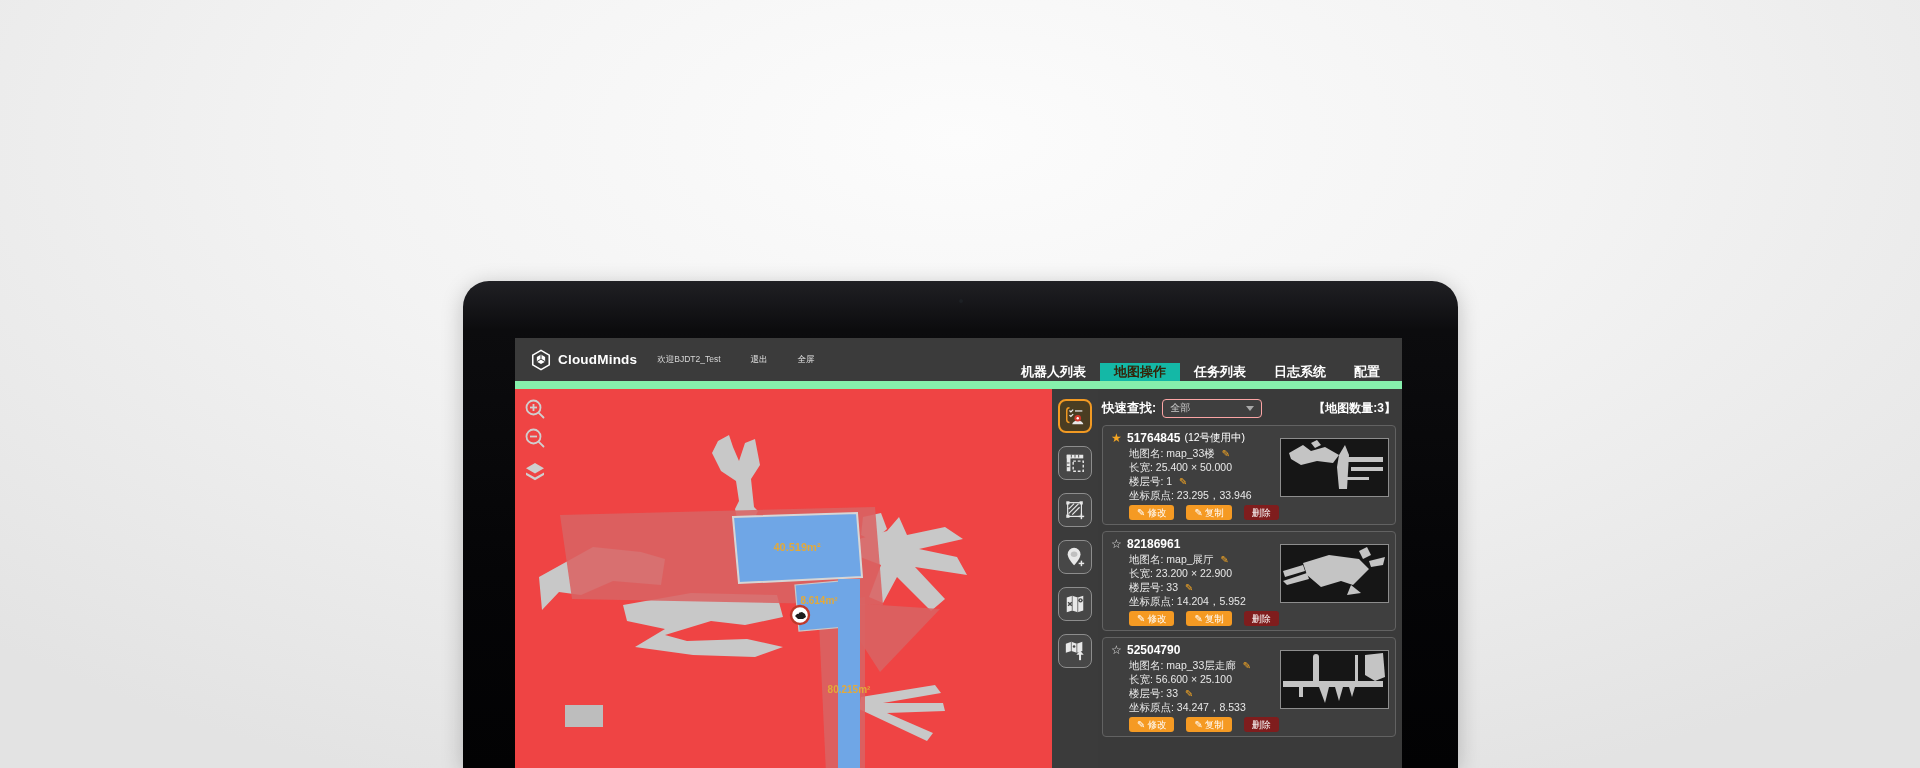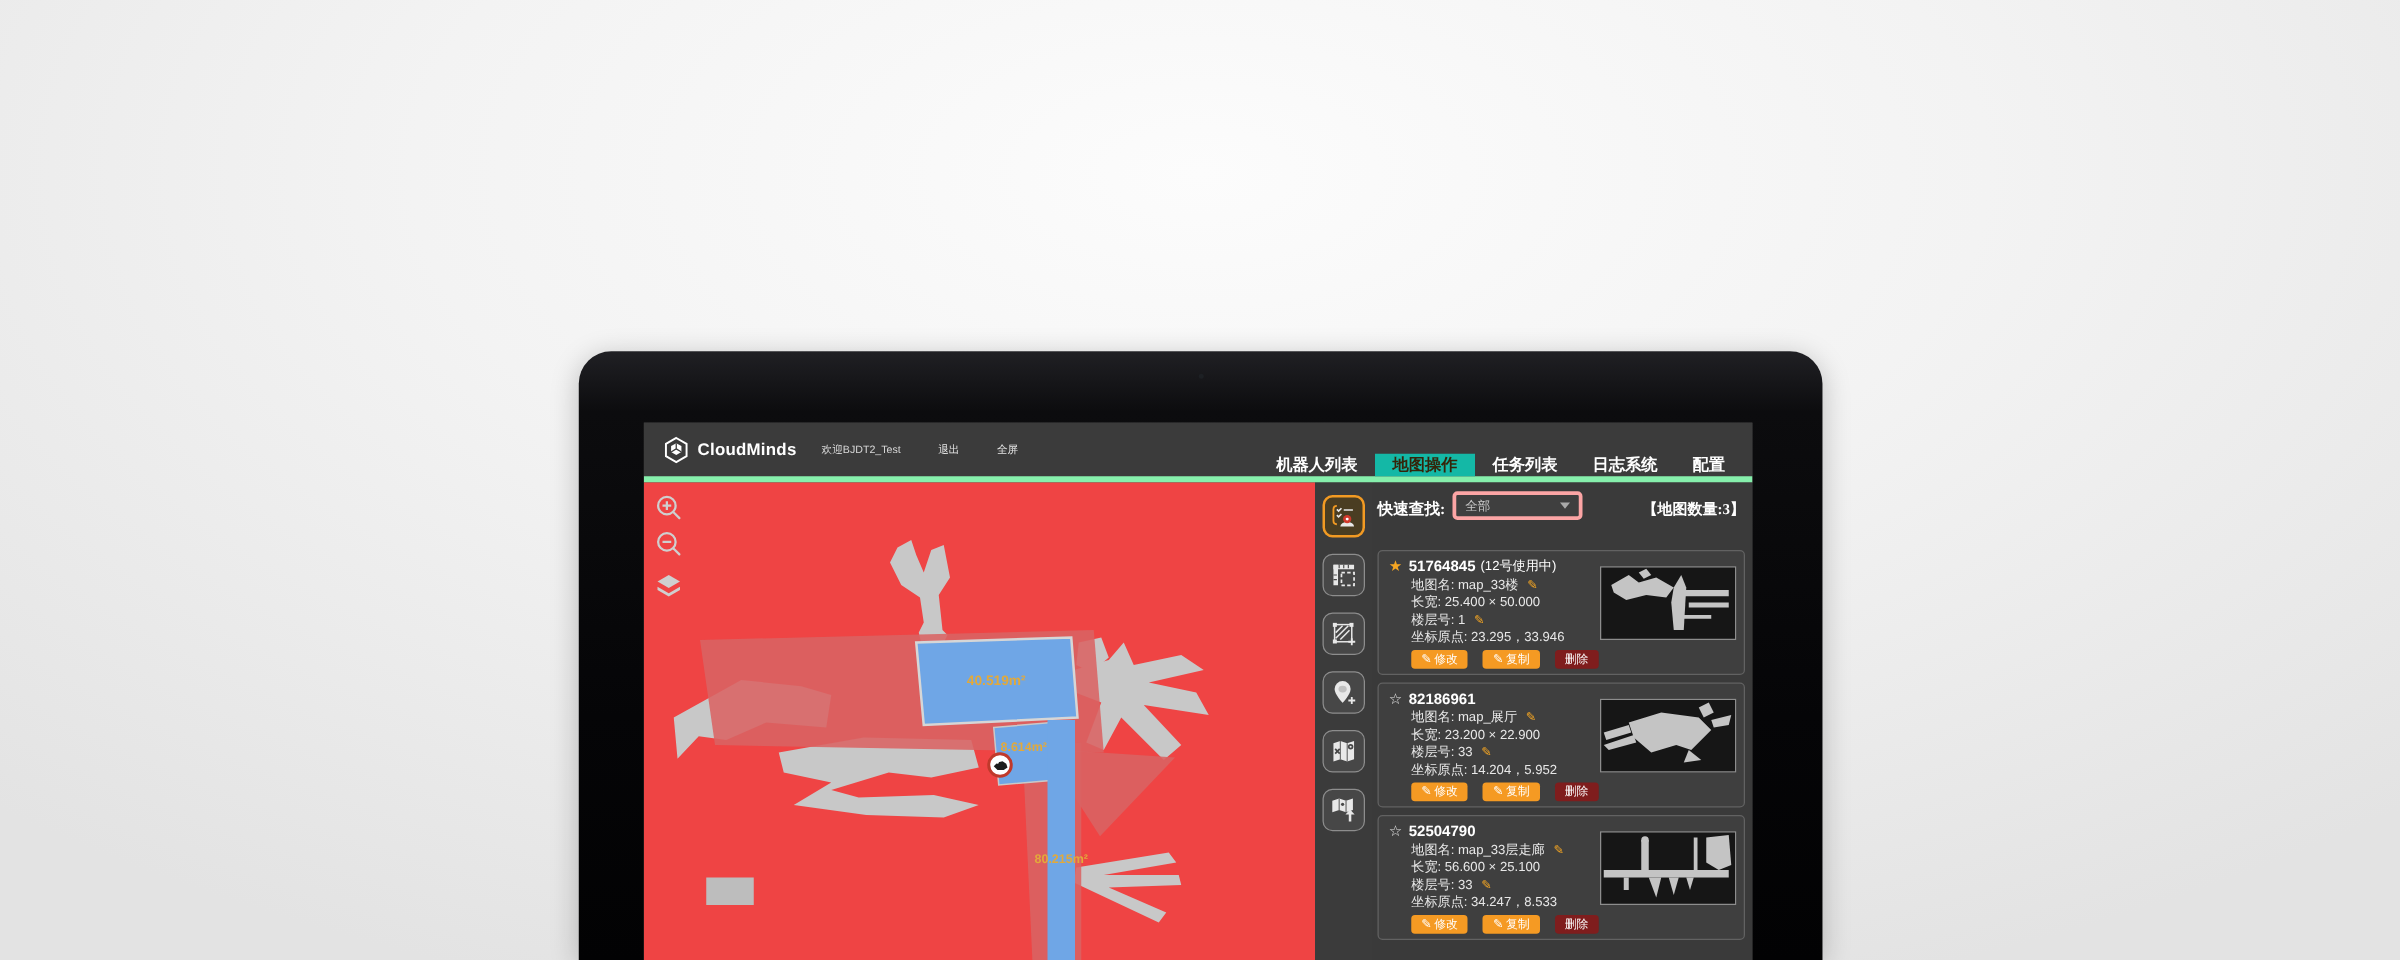--- a/index.html
+++ b/index.html
@@ -7,21 +7,21 @@
   body{background:radial-gradient(ellipse 1400px 700px at 50% 18%, #fcfcfc 0%, #f3f3f3 45%, #e3e3e3 100%);}
 
   
   .laptop{position:absolute;left:463px;top:281px;width:995px;height:487px;
     background:linear-gradient(180deg,#202024 0%,#0c0c0e 10%,#050507 60%,#020203 100%);
     border-radius:26px 26px 0 0;box-shadow:0 4px 22px rgba(0,0,0,.22);}
   .webcam{position:absolute;left:50%;top:18px;width:4px;height:4px;margin-left:-2px;border-radius:50%;background:#1d2024;}
   .screen{position:absolute;left:52px;top:57px;width:887px;height:430px;background:#3a3a3a;overflow:hidden;}
 
   
-  .navbar{height:43px;background:#3b3b3b;border-bottom:5px solid #86efac;display:flex;align-items:center;}
+  .navbar{height:43px;background:#3b3b3b;border-bottom:8px solid #86efac;display:flex;align-items:center;}
   .logo-wrap{display:flex;align-items:center;gap:6px;padding-left:15px;}
   .logo-text{color:#fff;font-size:13.5px;font-weight:bold;letter-spacing:.2px;}
   .welcome-wrap{display:flex;align-items:flex-end;gap:30px;margin-left:20px;}
   .welcome-text{color:#d8d8d8;font-size:8.5px;}
   .top-link{color:#e6e6e6;font-size:8.5px;cursor:pointer;}
   .nav-menu{margin-left:auto;display:flex;align-items:flex-end;height:100%;padding-right:8px;}
   .nav-item{padding:0 14px;display:flex;align-items:center;color:#fff;font-size:13px;font-weight:bold;cursor:pointer;white-space:nowrap;}
   .nav-item.active{background:#14b8a6;color:#35240a;}
 
   
@@ -32,23 +32,23 @@
   .tool-btn{width:24px;height:24px;display:flex;align-items:center;justify-content:center;cursor:pointer;}
 
   
   .toolbar-col{width:46px;background:#3b3b3b;display:flex;flex-direction:column;align-items:center;padding-top:10px;gap:13px;}
   .tb-btn{width:34px;height:34px;border-radius:8px;background:#474747;border:1.5px solid #8d8d8d;
     display:flex;align-items:center;justify-content:center;cursor:pointer;box-sizing:border-box;}
   .tb-btn.active{border:2px solid #F29A23;background:#4a3d22;}
 
   
   .sidebar{width:304px;background:#3a3a3a;box-sizing:border-box;padding:8px 6px 0 4px;}
-  .sb-header{display:flex;align-items:flex-end;height:22px;margin-bottom:24px;font-family:Liberation Serif, serif;}
+  .sb-header{display:flex;align-items:center;height:22px;margin-bottom:6px;}
   .quick-label{color:#fff;font-size:12.5px;font-weight:bold;}
-  .filter-select{width:84px;height:17px;border:3px solid #fca5a5;border-radius:4px;margin-left:6px;background:#3f3f3f;
+  .filter-select{width:84px;height:17px;border:1px solid #fca5a5;border-radius:4px;margin-left:6px;background:#3f3f3f;
     display:flex;align-items:center;justify-content:space-between;padding:0 7px;cursor:pointer;}
   .filter-value{color:#c9c9c9;font-size:10px;}
   .chevron{width:0;height:0;border-left:4px solid transparent;border-right:4px solid transparent;border-top:5px solid #a9a9a9;}
   .map-count{margin-left:auto;color:#fff;font-size:12px;font-weight:bold;}
 
   .card{position:relative;border:1px solid #626262;border-radius:4px;background:#3f3f3f;height:100px;
     margin-bottom:6px;padding:4px 8px;box-sizing:border-box;}
   .card-title-row{display:flex;align-items:center;height:16px;}
   .star{font-size:12px;width:16px;color:#F5A623;cursor:pointer;}
   .star.outline{color:#e0e0e0;}

